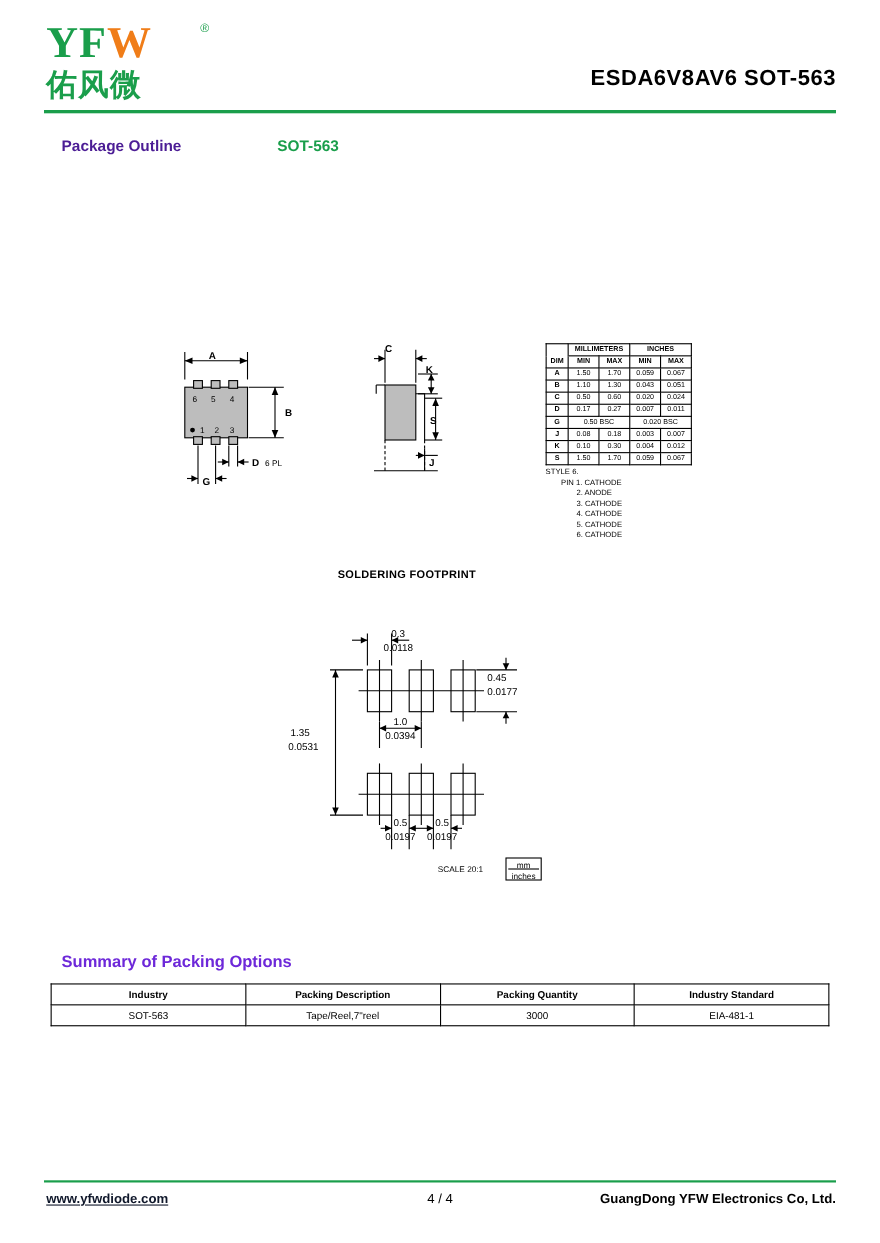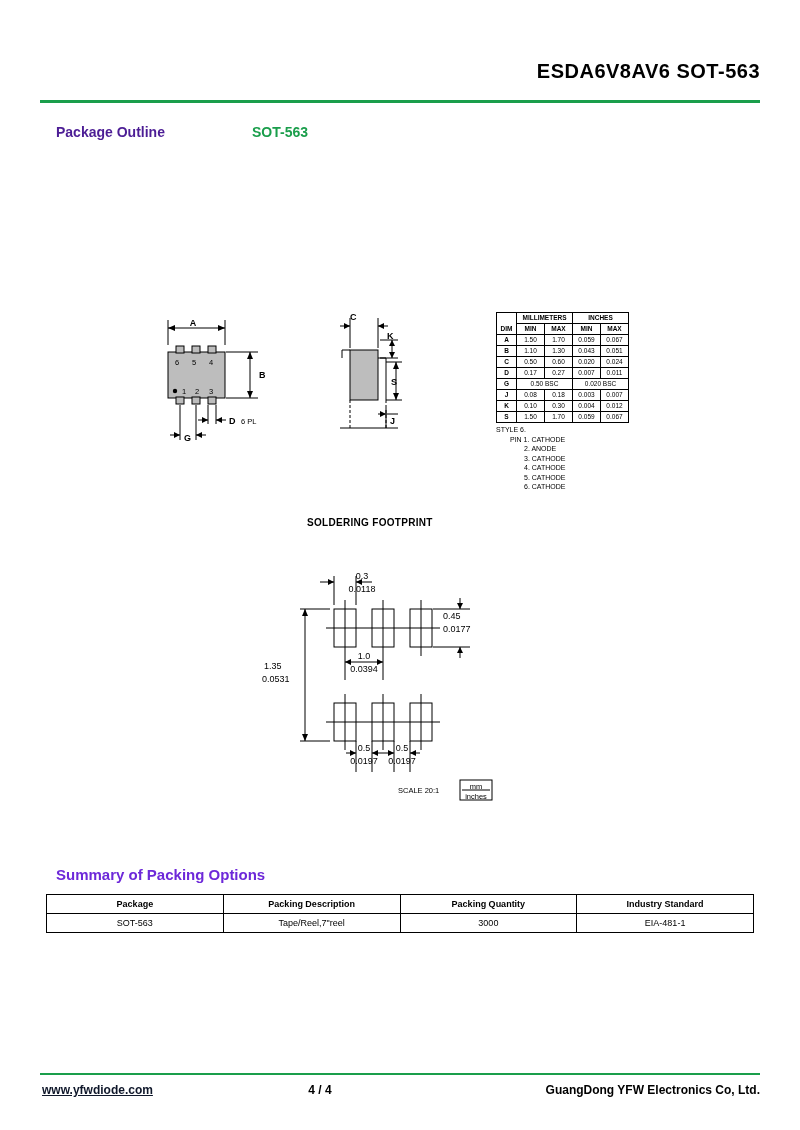--- a/index.html
+++ b/index.html
@@ -115,39 +115,44 @@
   .footer-rule {
     position:absolute; left:40px; top:1073px; width:720px; height:2px;
     background:#1a9e4b;
   }
   .footer-left {
     position:absolute; left:42px; top:1083px;
     font-size:12px; font-weight:bold; color:#0f172a;
     text-decoration:underline;
   }
   .footer-center {
-    position:absolute; left:0; top:1083px; width:640px;
-    text-align:center; font-size:12px; font-weight:bold;
+    position:absolute; left:0; top:1083px; width:800px;
+    text-align:center; font-size:12px; font-weight:normal;
   }
   .footer-right {
     position:absolute; right:40px; top:1083px;
     font-size:12px; font-weight:bold;text-align:center;
   }
 
   
   .svgtxt { font-family:"Liberation Sans", sans-serif; font-size:9px; fill:#000; }
   .svgtxt-s { font-family:"Liberation Sans", sans-serif; font-size:7.5px; fill:#000; }
   .svgtxt-b { font-family:"Liberation Sans", sans-serif; font-size:9px; font-weight:bold; fill:#000; }
 </style>
 </head>
 <body>
 
 <div class="page">
 
   <div class="header">
+    <div class="logo-wrap">
+      <div class="logo-yfw">Y<span>F</span><span class="w">W</span></div>
+      <div class="logo-reg">®</div>
+      <div class="logo-cn">佑风微</div>
+    </div>
     <div class="header-title">ESDA6V8AV6  SOT-563</div>
     <div class="header-rule"></div>
   </div>
 
   <div class="sec-pkg-title">Package Outline</div>
   <div class="sec-pkg-value">SOT-563</div>
 
   <svg class="draw" width="800" height="1130" viewBox="0 0 800 1130">
     <g stroke="#000" fill="none" stroke-width="1">
 
@@ -403,21 +408,21 @@
     <div class="ind" style="padding-left:28px;">6. CATHODE</div>
   </div>
 
   <div class="sf-title">SOLDERING FOOTPRINT</div>
 
   <div class="sec-pack-title">Summary of Packing Options</div>
 
   <table class="packtable">
     <tbody>
         <tr>
-      <th style="width:25%">Package</th>
+      <th style="width:25%">Industry</th>
       <th style="width:25%">Packing Description</th>
       <th style="width:25%">Packing Quantity</th>
       <th style="width:25%">Industry Standard</th>
     </tr>
     <tr>
       <td>SOT-563</td>
       <td>Tape/Reel,7"reel</td>
       <td>3000</td>
       <td>EIA-481-1</td>
     </tr>

